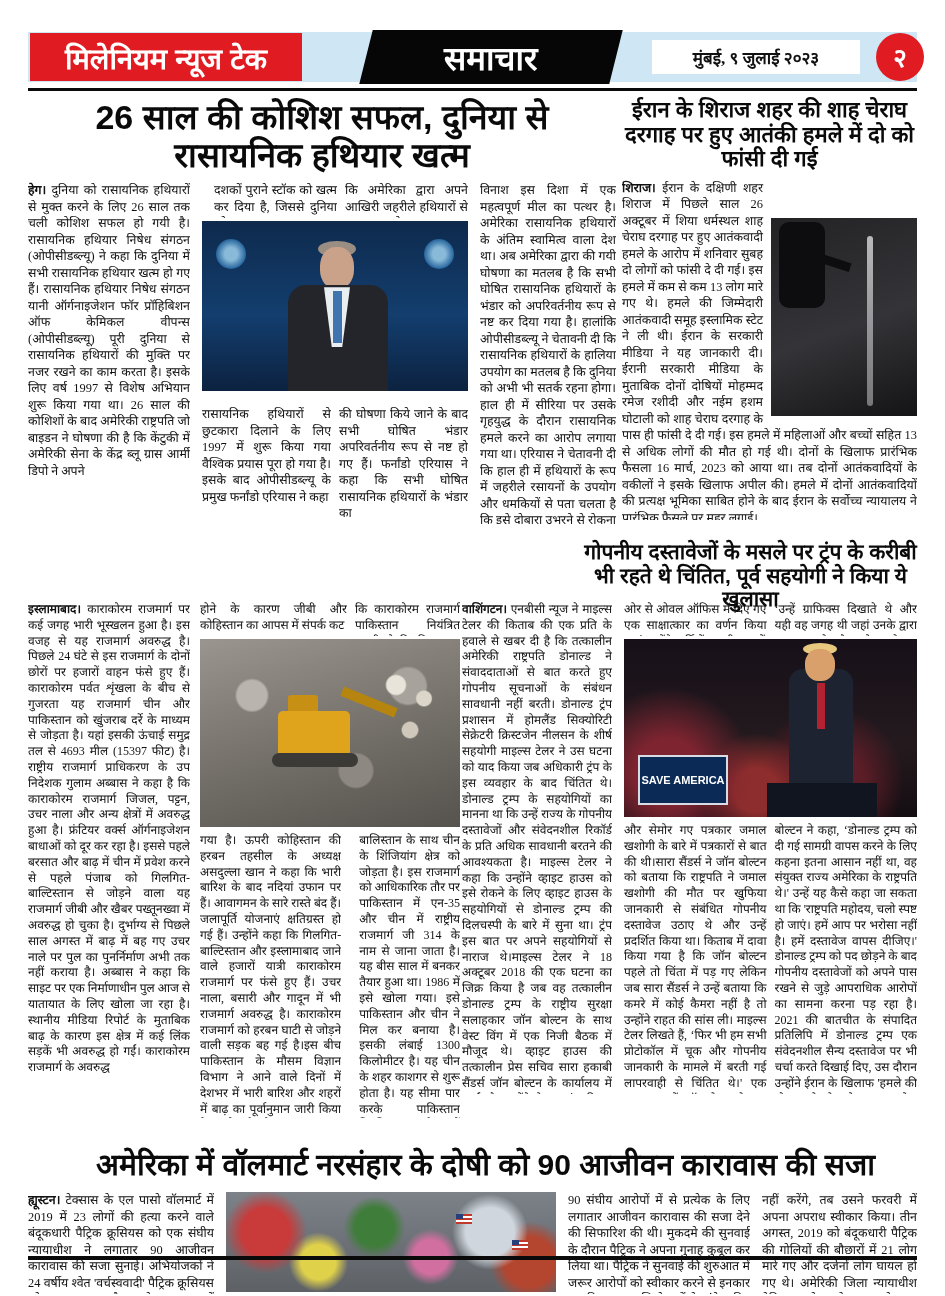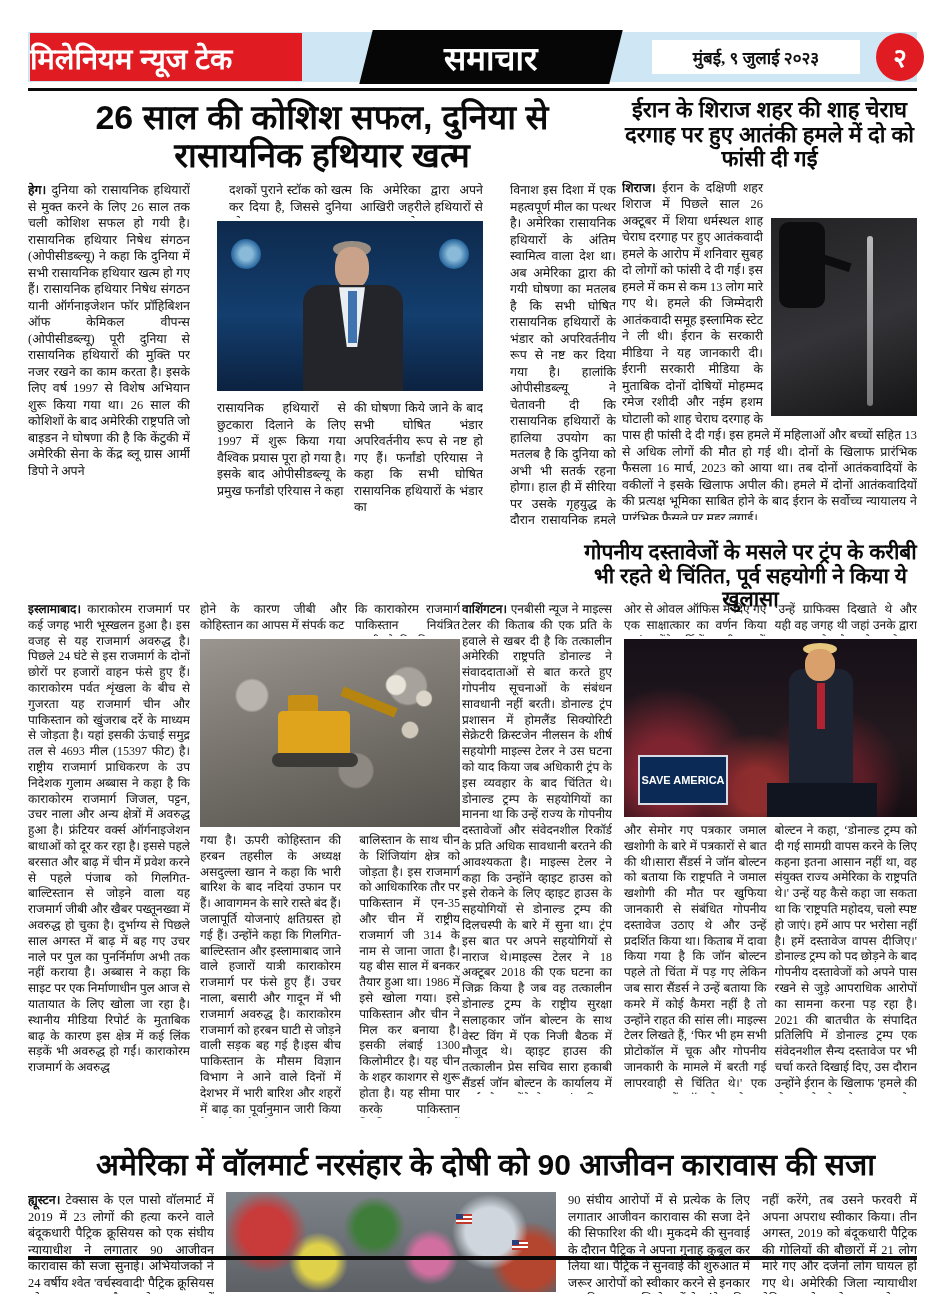--- a/index.html
+++ b/index.html
@@ -1,21 +1,21 @@
 <!DOCTYPE html>
 <html><head>
 <meta charset="utf-8">
 <style>
   html,body{margin:0;padding:0;background:#e8e8e8;}
   .page{position:relative;width:945px;height:1296px;background:#ffffff;margin:0 auto;
         font-family:"Liberation Serif","DejaVu Serif",serif;color:#111;overflow:hidden;}
   
   .band{position:absolute;left:28px;top:32px;width:889px;height:50px;background:#cfe7f5;}
   .masthead{position:absolute;left:30px;top:33px;width:272px;height:48px;background:#e11b22;
-            color:#fff;display:flex;align-items:center;
+            color:#fff;display:flex;align-items:center;justify-content:center;
             font-family:"Liberation Sans",sans-serif;font-weight:700;font-size:29px;}
   .section-box{position:absolute;left:366px;top:30px;width:250px;height:54px;background:#060606;
                transform:skewX(-14deg);display:flex;align-items:center;justify-content:center;}
   .section-box span{transform:skewX(14deg);color:#fff;font-family:"Liberation Sans",sans-serif;
                     font-weight:700;font-size:33px;}
   .date-box{position:absolute;left:652px;top:40px;width:208px;height:34px;background:#fff;
             display:flex;align-items:center;justify-content:center;font-weight:700;font-size:17px;}
   .page-circle{position:absolute;left:876px;top:33px;width:48px;height:48px;border-radius:50%;
                background:#e11b22;color:#fff;display:flex;align-items:center;justify-content:center;
                font-weight:700;font-size:26px;}
@@ -24,28 +24,28 @@
   
   .headline{font-family:"Liberation Sans",sans-serif;font-weight:700;text-align:center;
             color:#0a0a0a;line-height:1.12;}
   .bodytext{font-size:12.4px;line-height:16.5px;text-align:justify;overflow:hidden;}
   .dateline{font-weight:700;}
   .indent{text-indent:22px;display:inline;}
   .photo{position:relative;overflow:hidden;}
   
   .a1{position:absolute;left:28px;top:98px;width:588px;}
   .a1 .headline{font-size:34px;}
-  .a1-body{display:flex;gap:27px;margin-top:8px;height:342px;}
+  .a1-body{display:flex;gap:12px;margin-top:8px;height:342px;}
   .a1-c1{width:162px;}
   .a1-mid{width:266px;display:flex;flex-direction:column;}
   .a1-c4{width:150px;flex:1;}
   .mini-row{display:flex;gap:8px;overflow:hidden;}
   .mini-row>div{flex:1;overflow:hidden;}
   .a1-mini-top{height:36px;margin-left:12px;}
-  .a1-mini-bot{flex:1;margin-top:6px;}
+  .a1-mini-bot{flex:1;margin-top:12px;}
   .photo-opcw{width:266px;height:170px;margin:3px 0;background:linear-gradient(180deg,#0e2a4d,#133e6e 55%,#0c2240);}
   .opcw-head{position:absolute;left:118px;top:26px;width:34px;height:42px;border-radius:45%;background:#caa289;}
   .opcw-hair{position:absolute;left:116px;top:20px;width:38px;height:16px;border-radius:50%;background:#9a8d82;}
   .opcw-suit{position:absolute;left:86px;top:64px;width:100px;height:106px;border-radius:18px 18px 0 0;background:#23252a;}
   .opcw-shirt{position:absolute;left:122px;top:66px;width:26px;height:60px;background:#e8eef2;clip-path:polygon(0 0,100% 0,70% 100%,30% 100%);}
   .opcw-tie{position:absolute;left:131px;top:70px;width:9px;height:52px;background:#3f74b0;}
   .opcw-badge{position:absolute;width:30px;height:30px;border-radius:50%;background:radial-gradient(circle,#9fd2ef 30%,#2a6ea8 70%);opacity:.85;}
   
   .a2{position:absolute;left:622px;top:98px;width:295px;}
   .a2 .headline{font-size:22px;}

